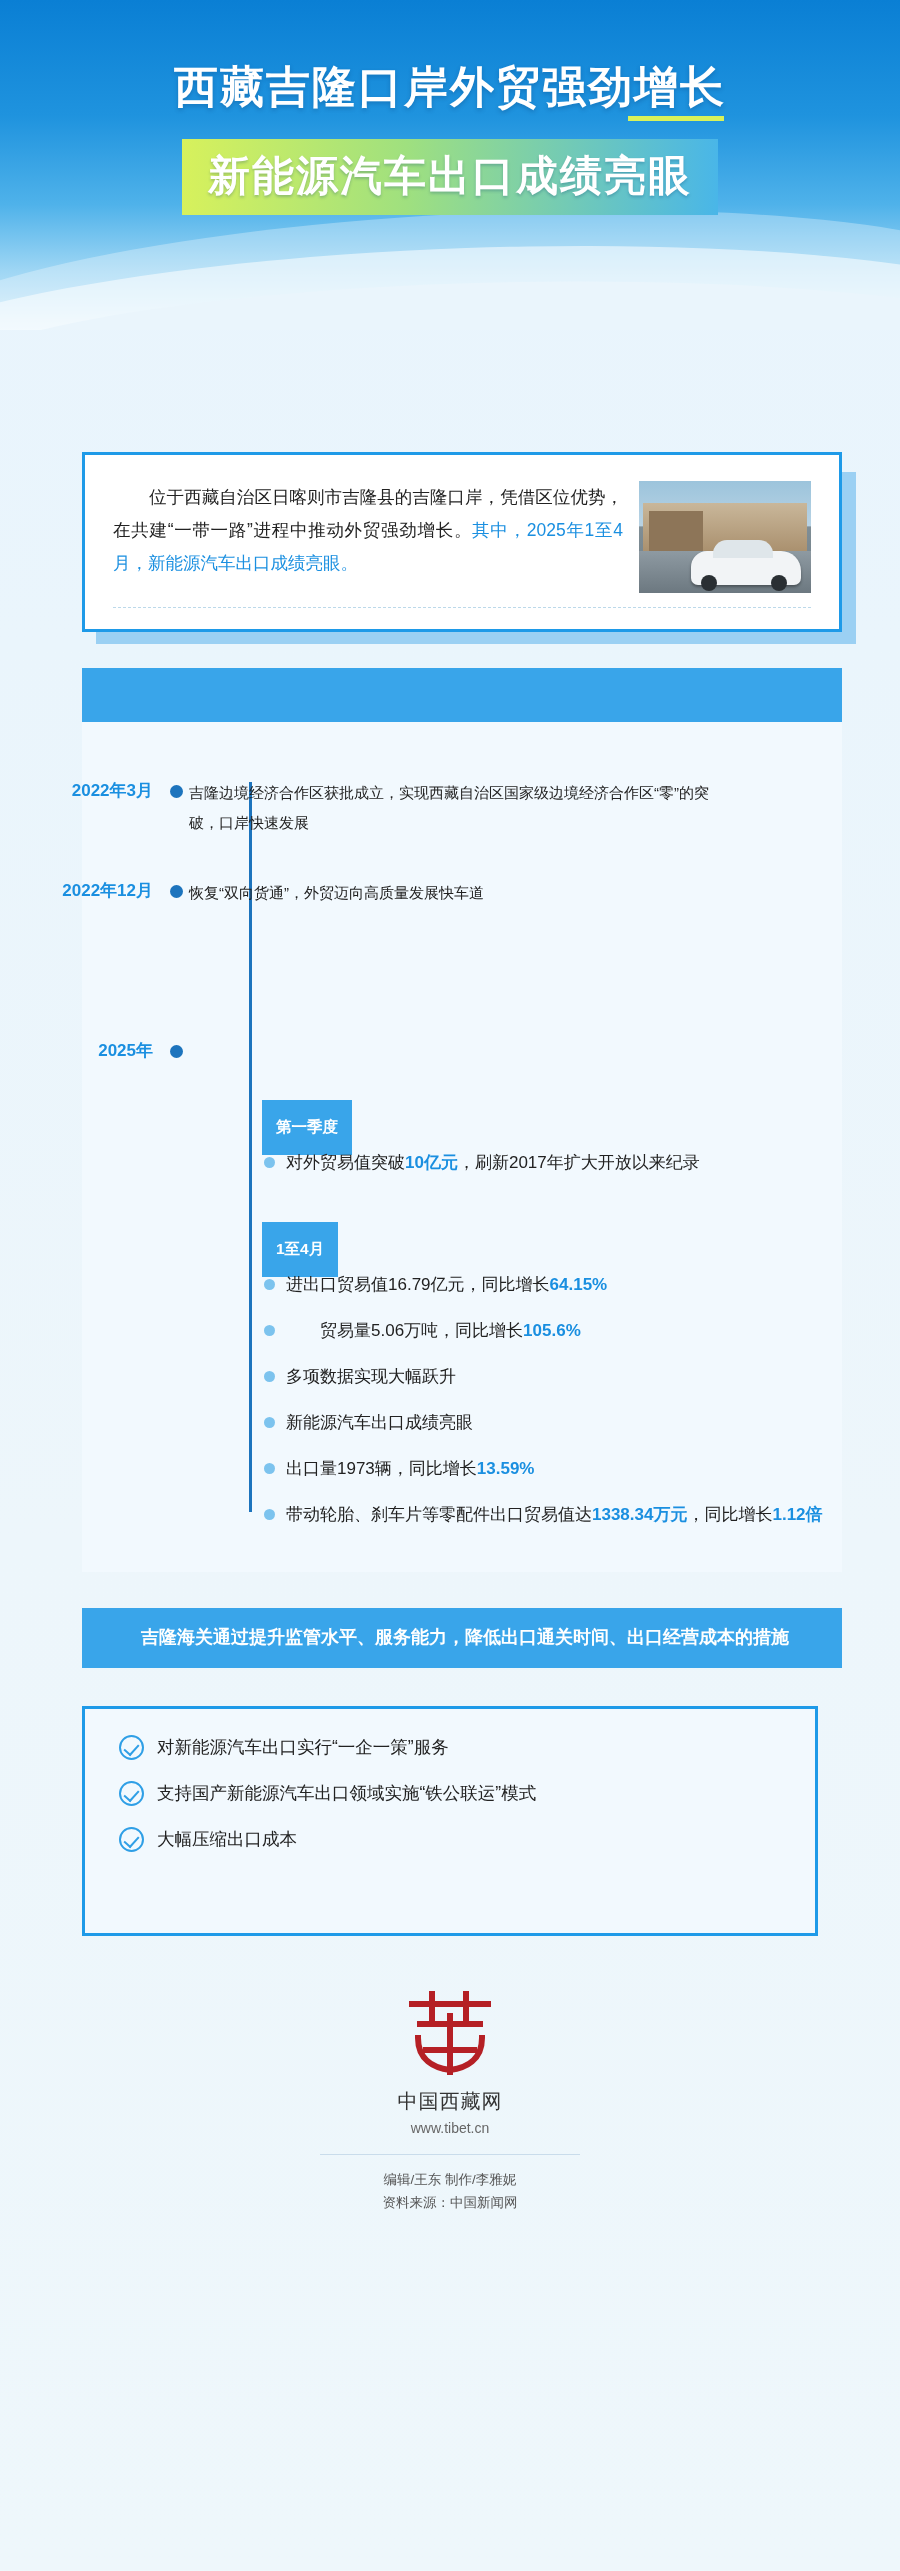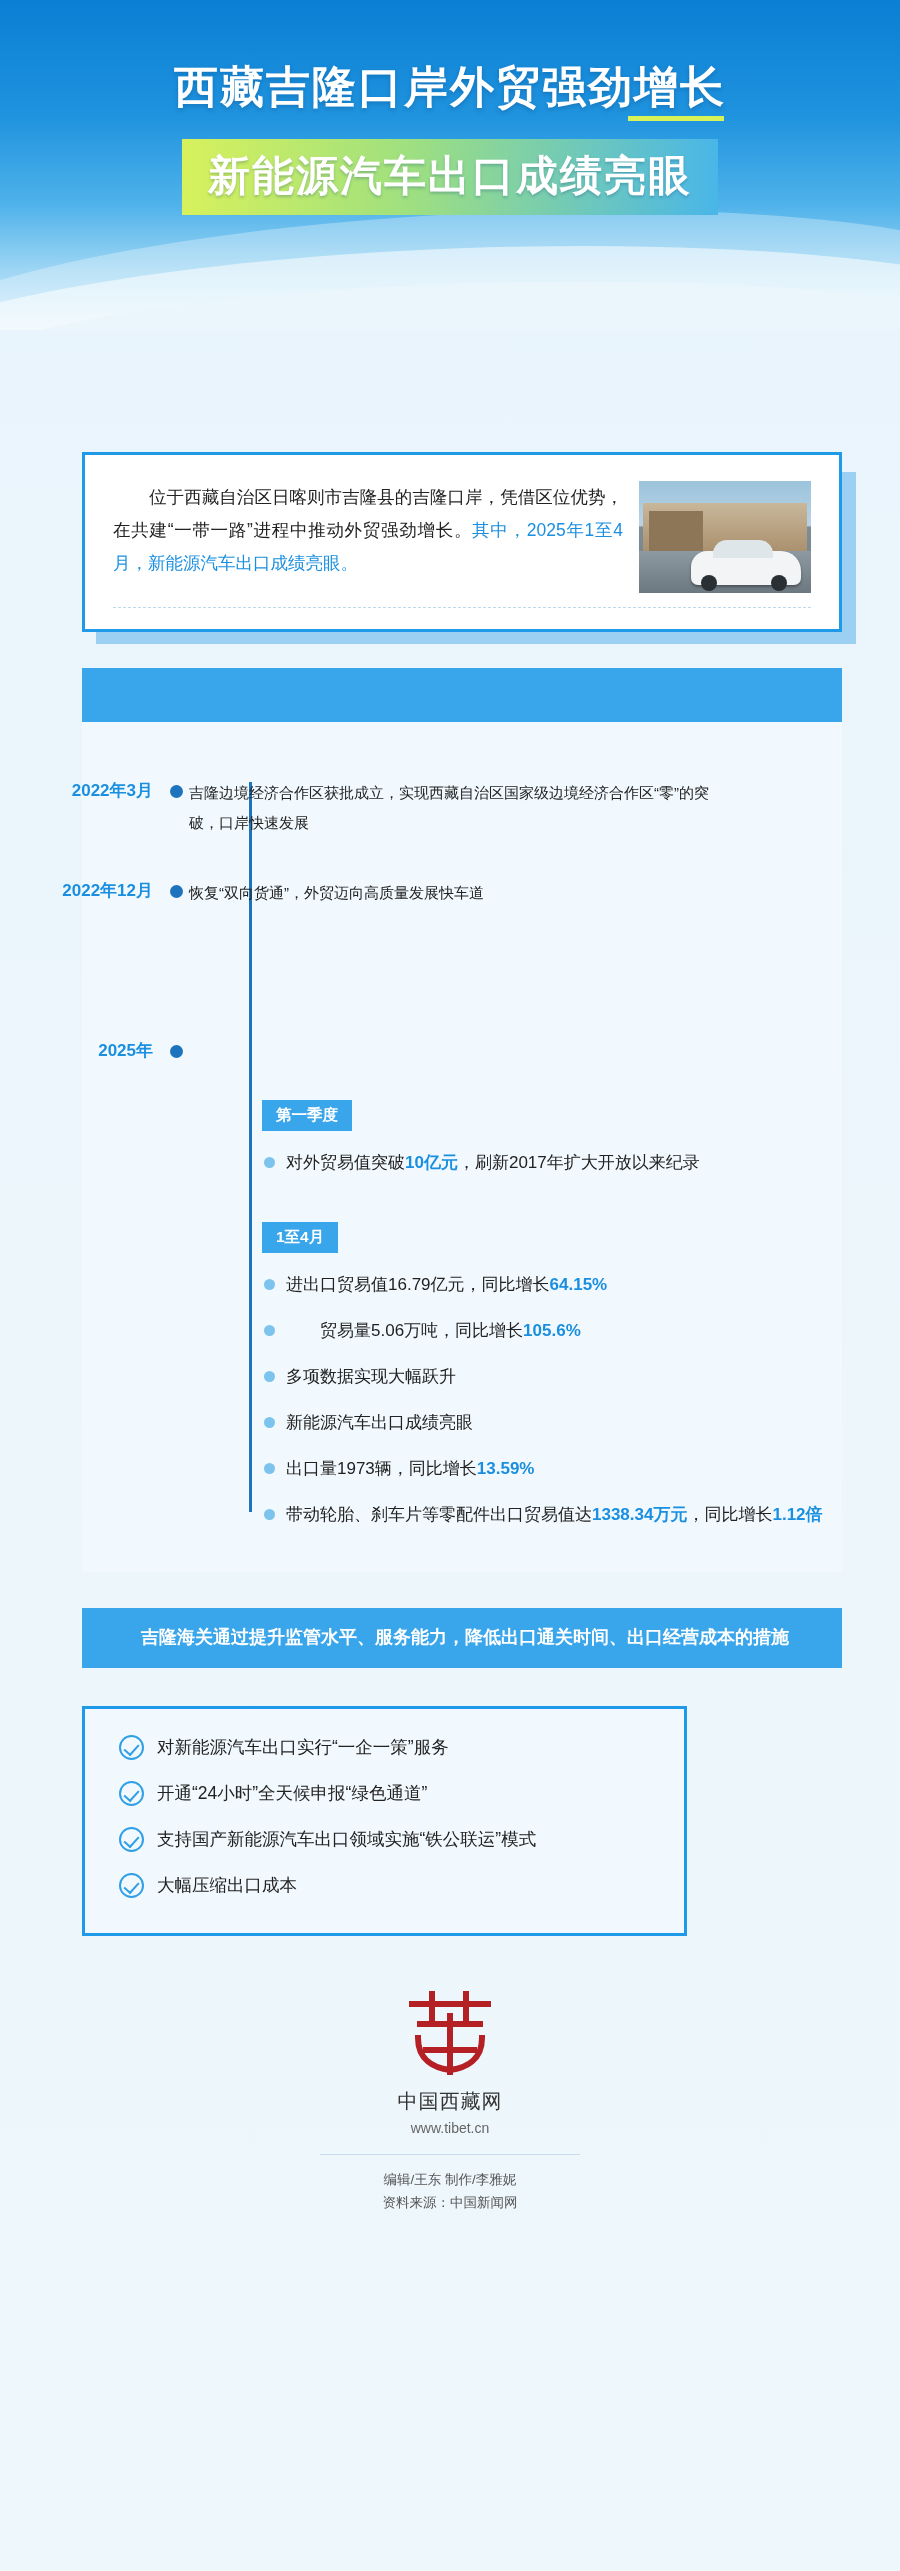--- a/index.html
+++ b/index.html
@@ -209,21 +209,21 @@
     color: #222222;
   }
   .tl-body .hl { color: #1a8fe0; font-weight: bold; }
 
   .tl-tag {
     position: absolute;
     background: #39a5ea;
     color: #ffffff;
     font-size: 15.5px;
     font-weight: bold;
-    padding: 5px 14px;
+    padding: 17px 14px;
   }
   .bullet-row {
     position: absolute;
     display: flex;
     width: 600px;
   }
   .bullet-dot {
     width: 24px; flex: 0 0 auto; position: relative;
   }
   .bullet-dot i {
@@ -248,21 +248,21 @@
     padding: 14px 40px 16px 46px;
     color: #ffffff;
     font-size: 18px;
     font-weight: bold;
     line-height: 30px;
     text-align: center;
   }
   .ms-box {
     position: absolute;
     left: 82px; top: 1706px;
-    width: 605px; height: 230px;
+    width: 736px; height: 230px;
     background: #f2f9fe;
     border: 3px solid #1e9ae8;
     padding: 24px 34px;
   }
   .ms-item {
     display: flex;
     align-items: flex-start;
     margin-bottom: 18px;
   }
   .ms-check {
@@ -457,24 +457,20 @@
     <div class="bullet-text">
       <span>带动轮胎、刹车片等零配件出口贸易值达</span><span class="hl">1338.34万元</span><span>，同比增长</span><span class="hl">1.12倍</span>
     </div>
   </div>
 
   <div class="ms-head">吉隆海关通过提升监管水平、服务能力，降低出口通关时间、出口经营成本的措施</div>
   <div class="ms-box">
     <div class="ms-item">
       <div class="ms-check"></div>
       <div class="ms-text">对新能源汽车出口实行“一企一策”服务</div>
-    </div>
-    <div class="ms-item">
-      <div class="ms-check"></div>
-      <div class="ms-text">开通“24小时”全天候申报“绿色通道”</div>
     </div>
     <div class="ms-item">
       <div class="ms-check"></div>
       <div class="ms-text">支持国产新能源汽车出口领域实施“铁公联运”模式</div>
     </div>
     <div class="ms-item">
       <div class="ms-check"></div>
       <div class="ms-text">大幅压缩出口成本</div>
     </div>
   </div>

